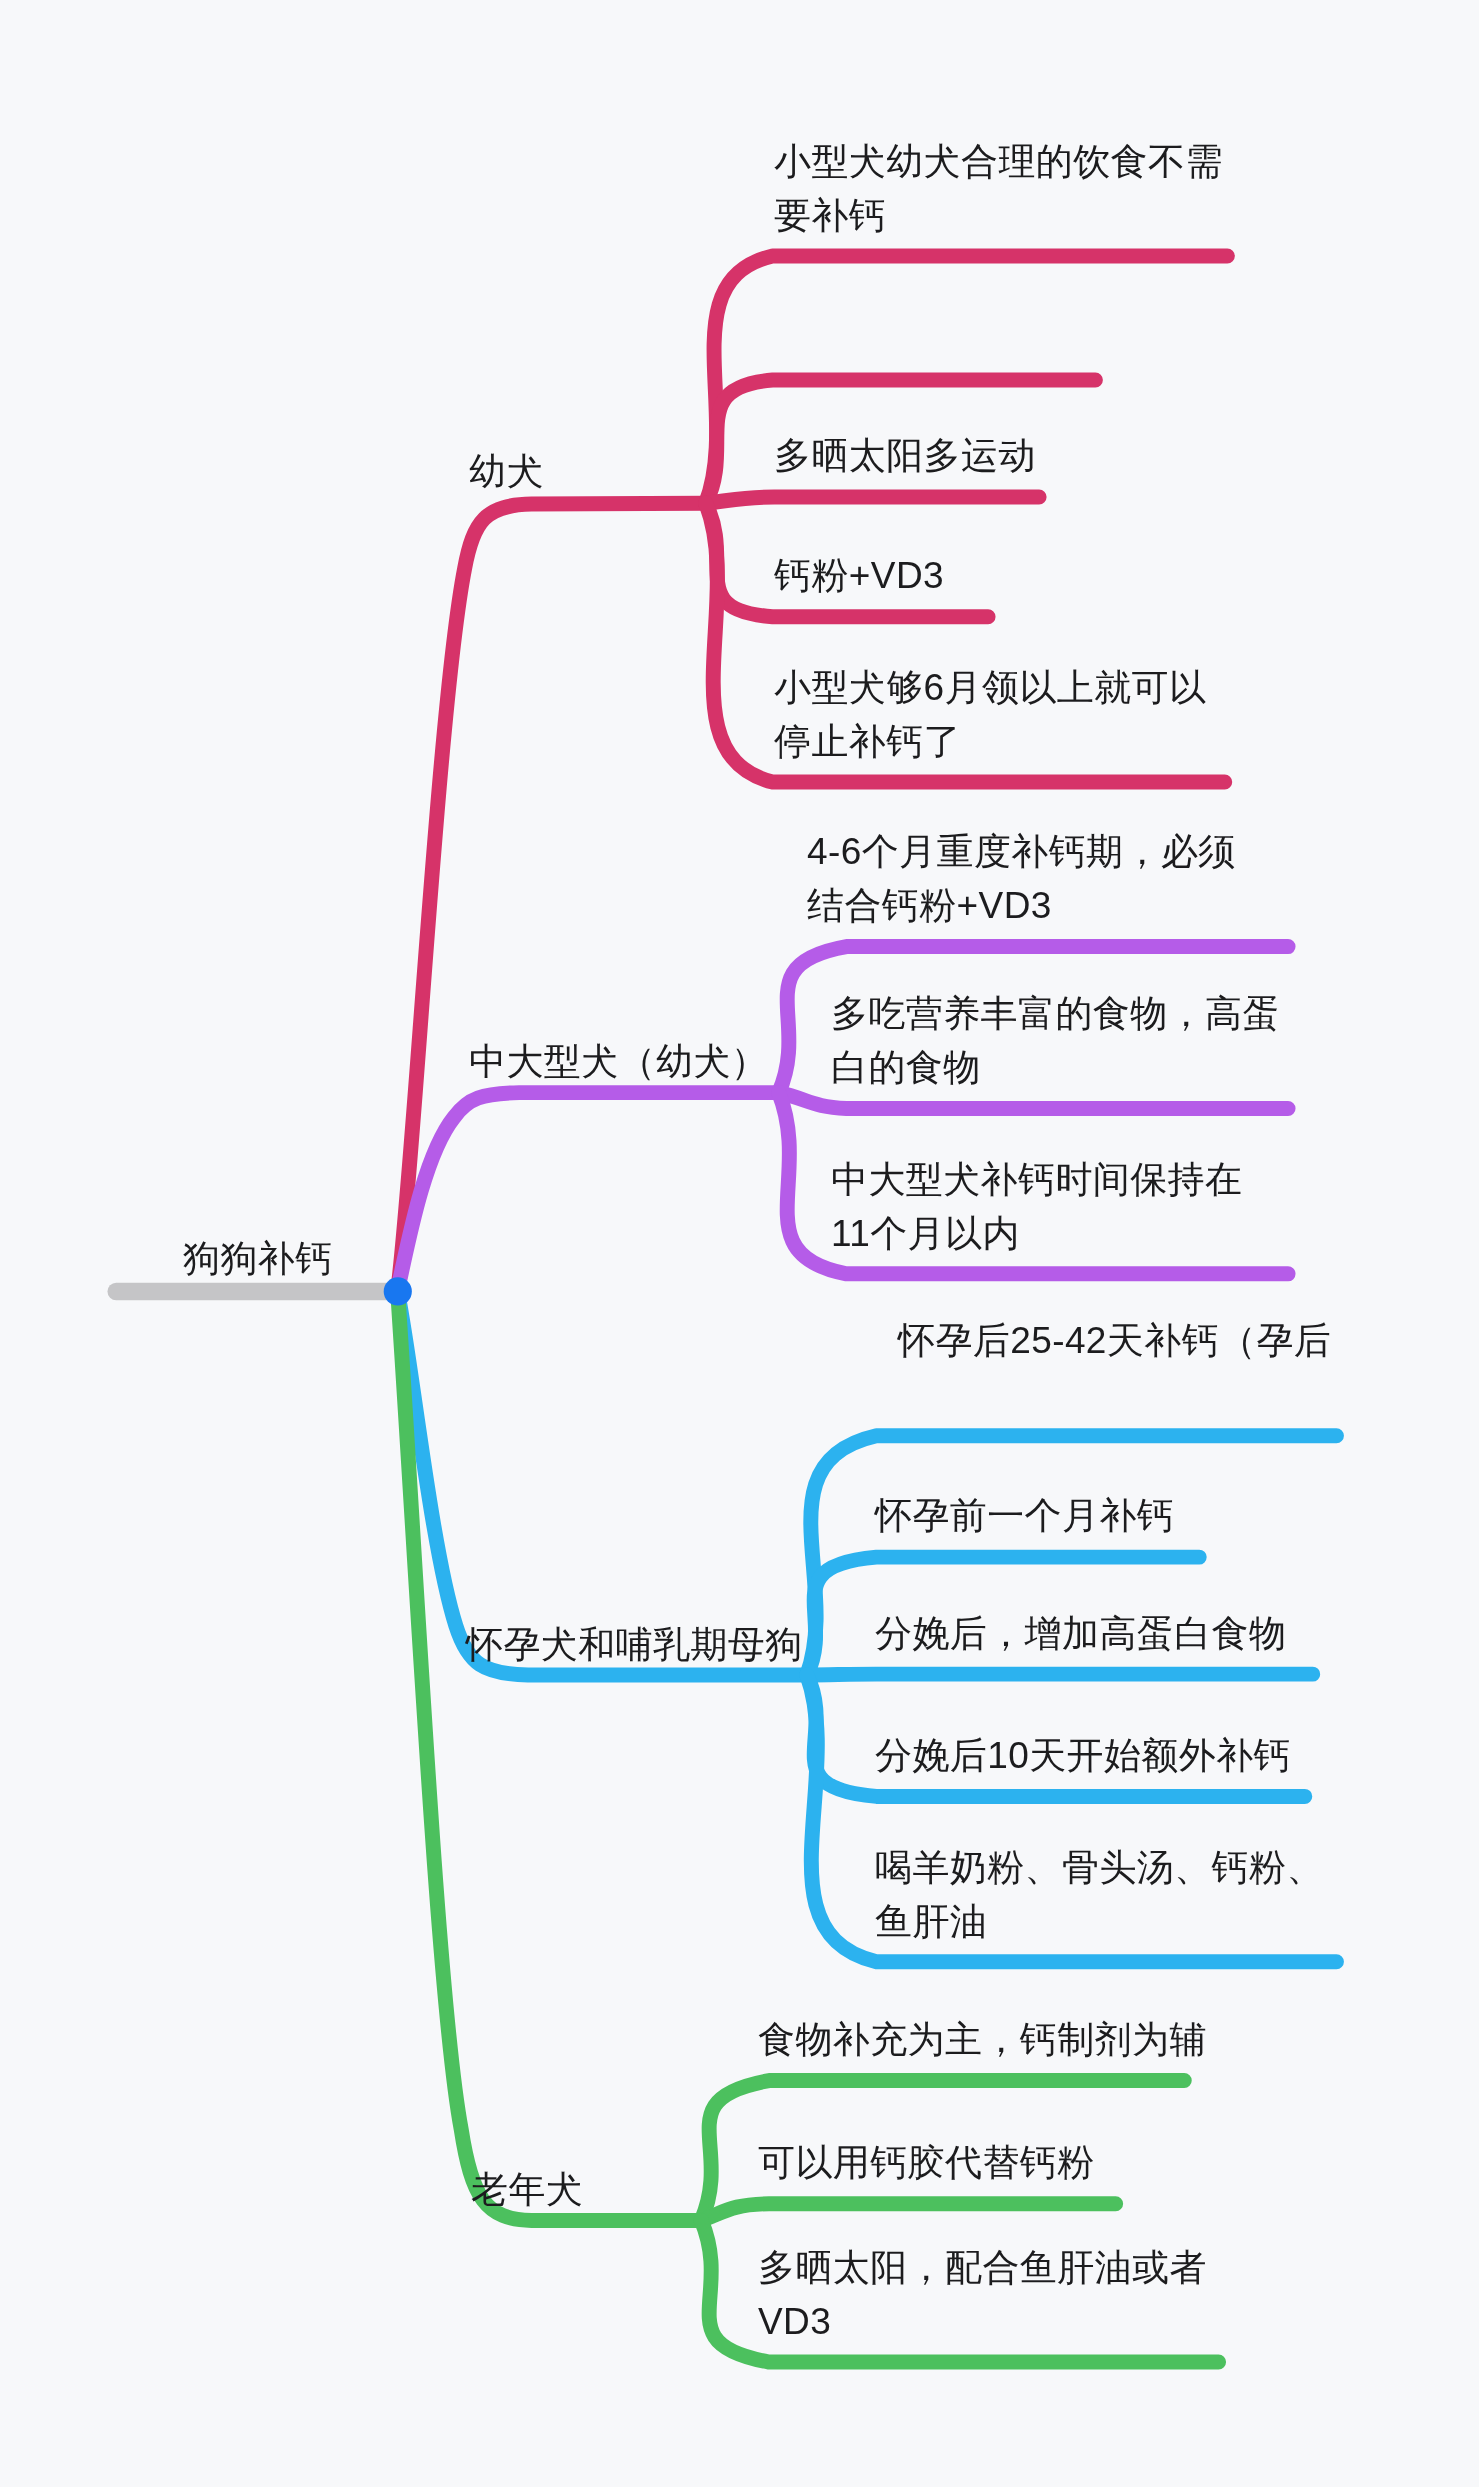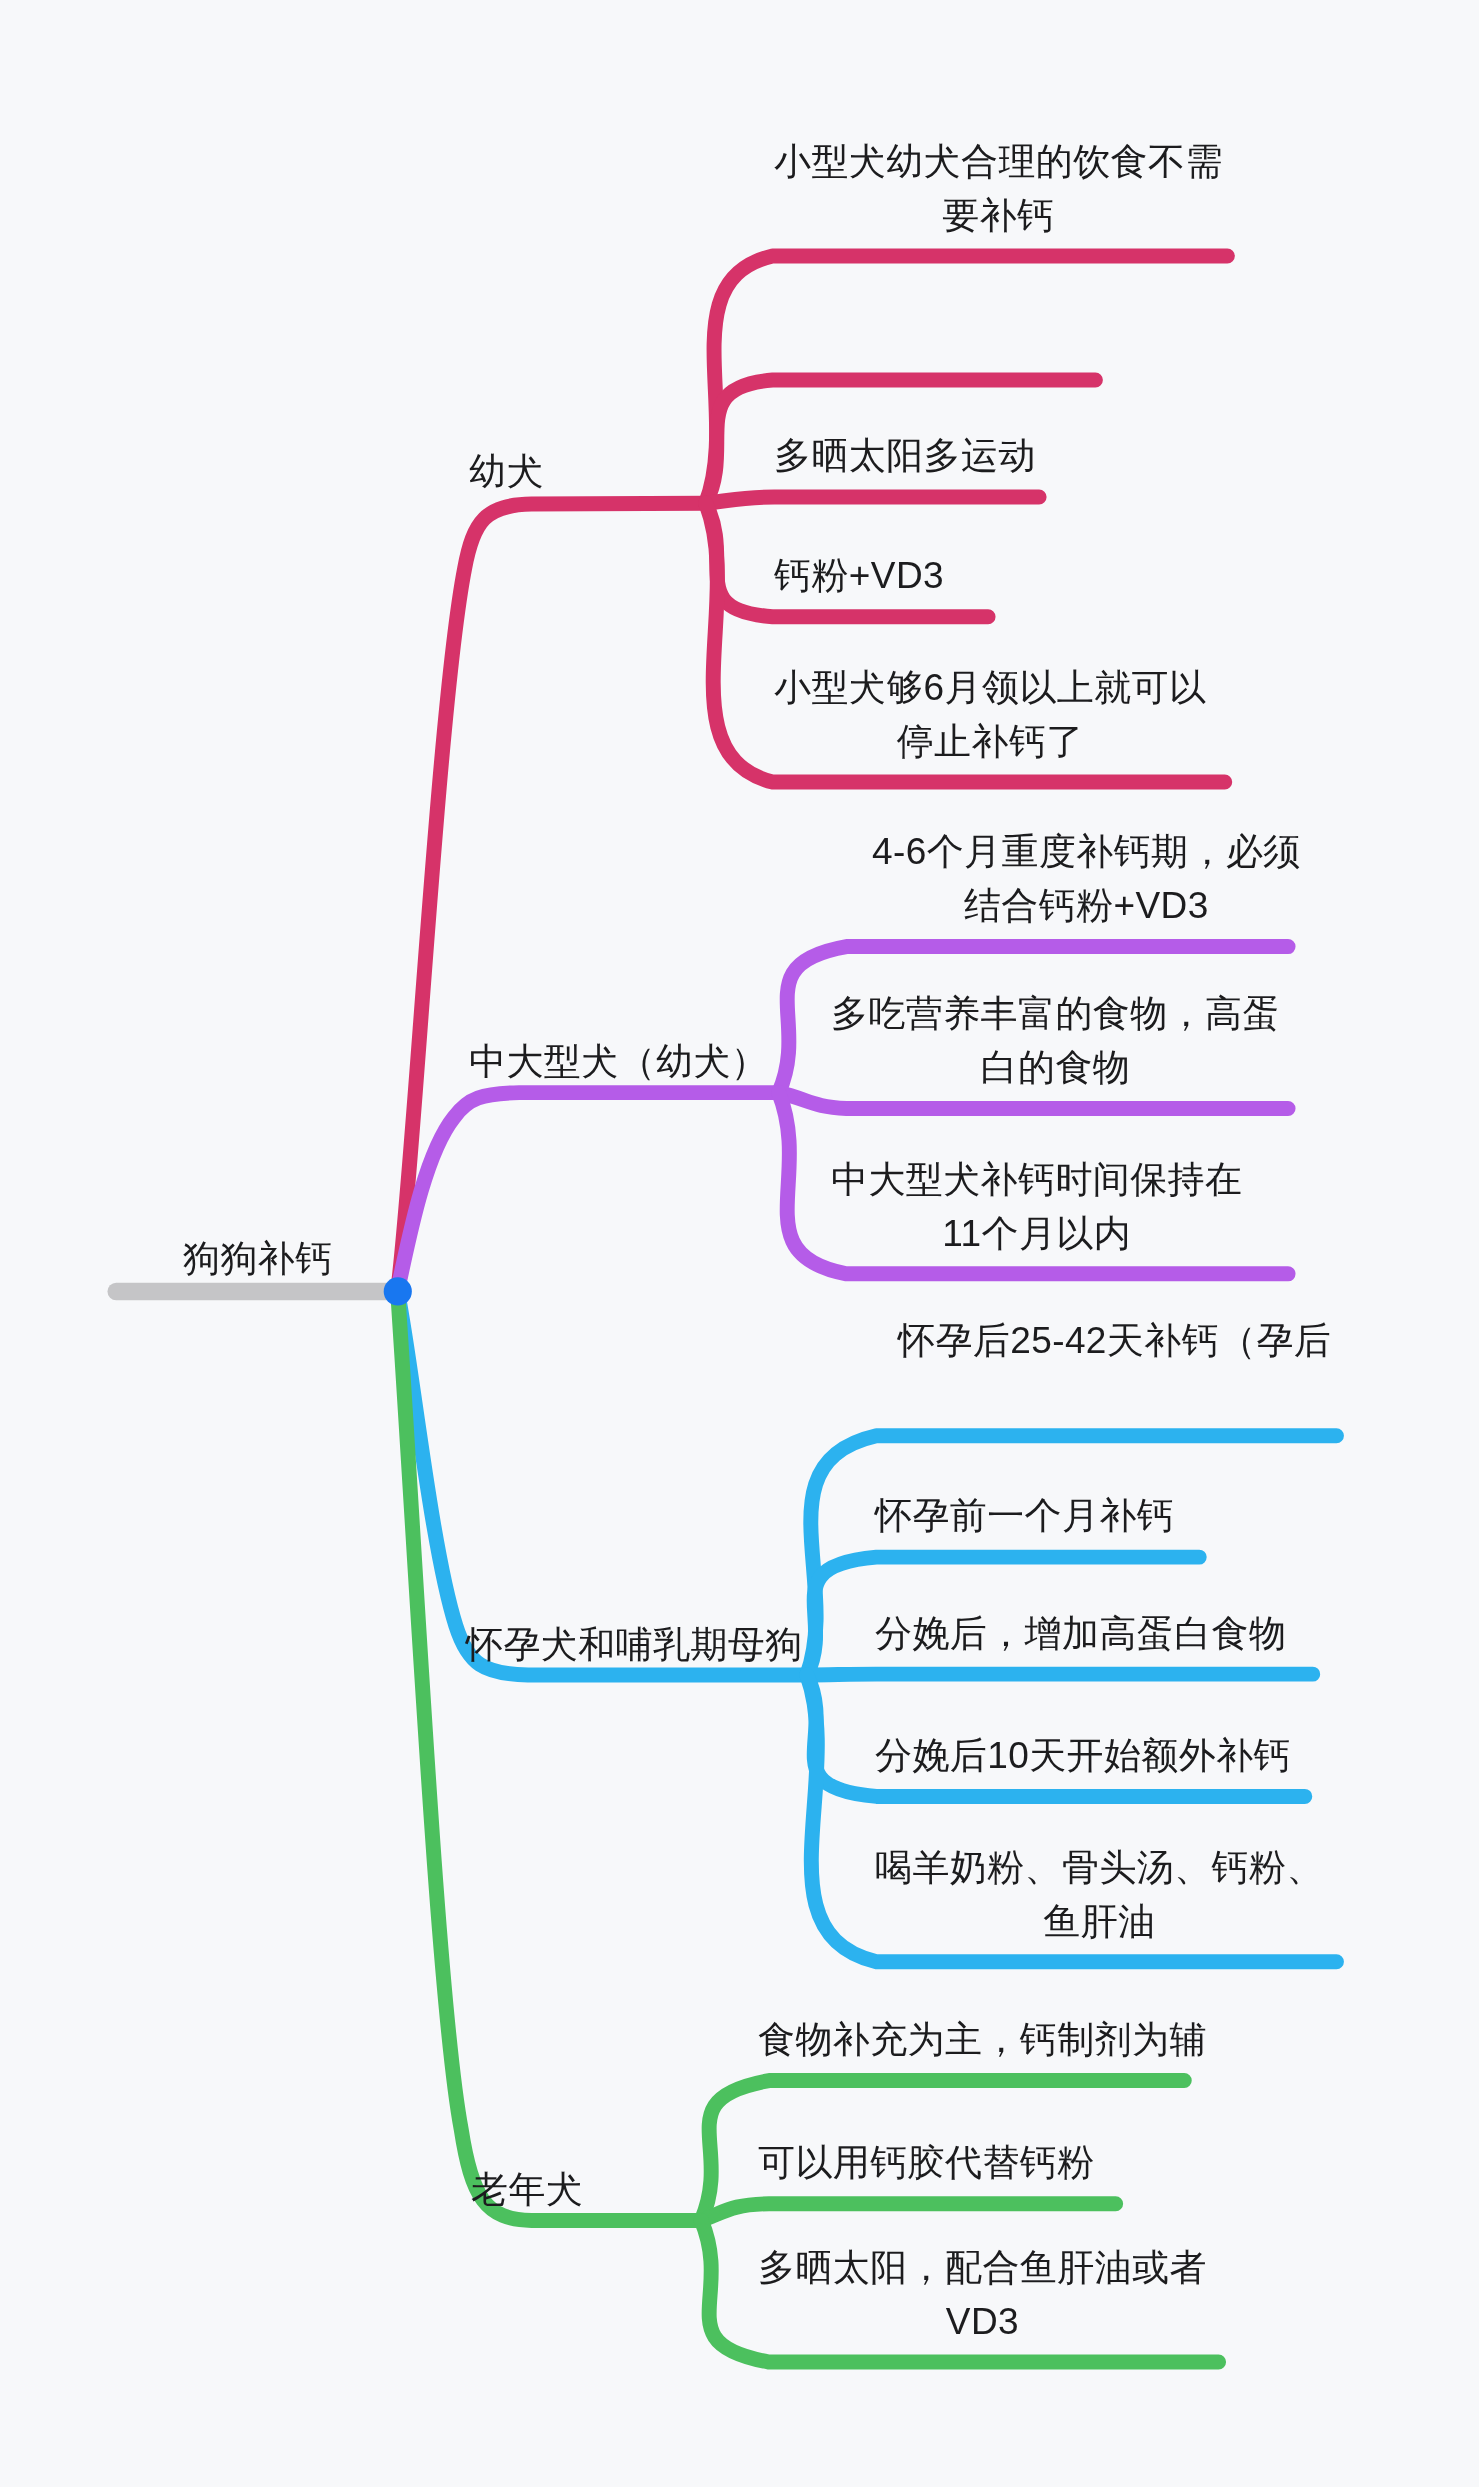--- a/index.html
+++ b/index.html
@@ -12,21 +12,20 @@
   .canvas{position:relative;width:1480px;height:2487px;}
   .lines-svg{position:absolute;left:0;top:0;}
   .node{
     position:absolute;
     color:#1c1c1e;
     font-size:37px;
     line-height:54px;
     font-weight:500;
     white-space:nowrap;
     letter-spacing:0.4px;
-    text-align:center;
   }
   .tline{display:block;}
 </style>
 </head>
 <body>
 
 <div class="canvas">
 
   <svg class="lines-svg" width="1480" height="2487" viewBox="0 0 1682 2827">
     <g fill="none" stroke-width="17" stroke-linecap="round" stroke-linejoin="round" stroke="#d63369">
@@ -83,21 +82,21 @@
     <span class="tline">钙粉+VD3</span>
   </div>
   <div class="node" style="left:774px;top:661px">
     <span class="tline">小型犬够6月领以上就可以</span>
     <span class="tline">停止补钙了</span>
   </div>
 
   <div class="node" style="left:469px;top:1035px">
     <span class="tline">中大型犬（幼犬）</span>
   </div>
-  <div class="node" style="left:872px;top:825px">
+  <div class="node" style="left:807px;top:825px">
     <span class="tline">4-6个月重度补钙期，必须</span>
     <span class="tline">结合钙粉+VD3</span>
   </div>
   <div class="node" style="left:831px;top:987px">
     <span class="tline">多吃营养丰富的食物，高蛋</span>
     <span class="tline">白的食物</span>
   </div>
   <div class="node" style="left:831px;top:1153px">
     <span class="tline">中大型犬补钙时间保持在</span>
     <span class="tline">11个月以内</span>

